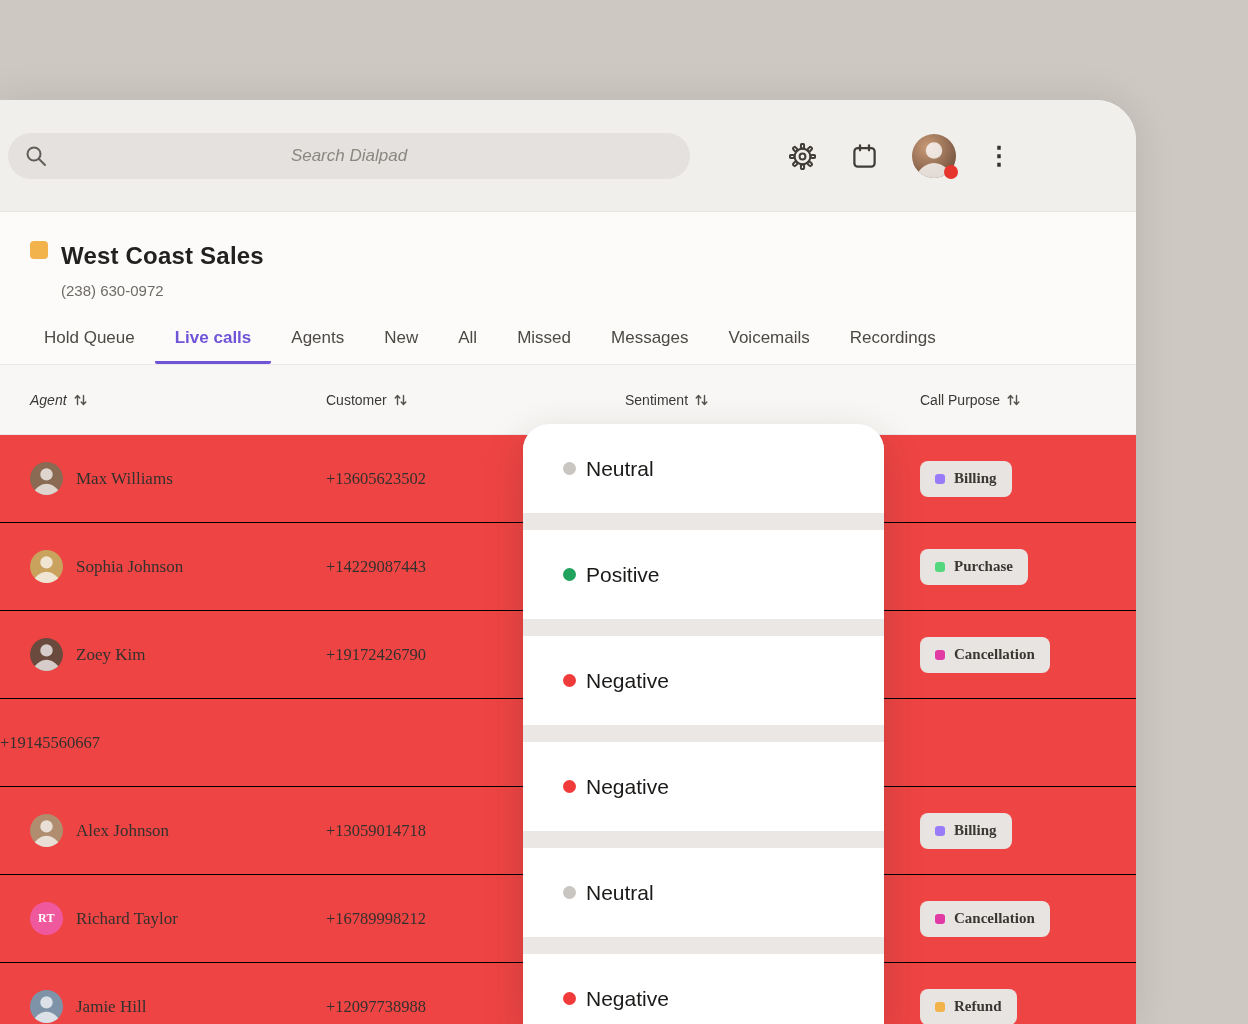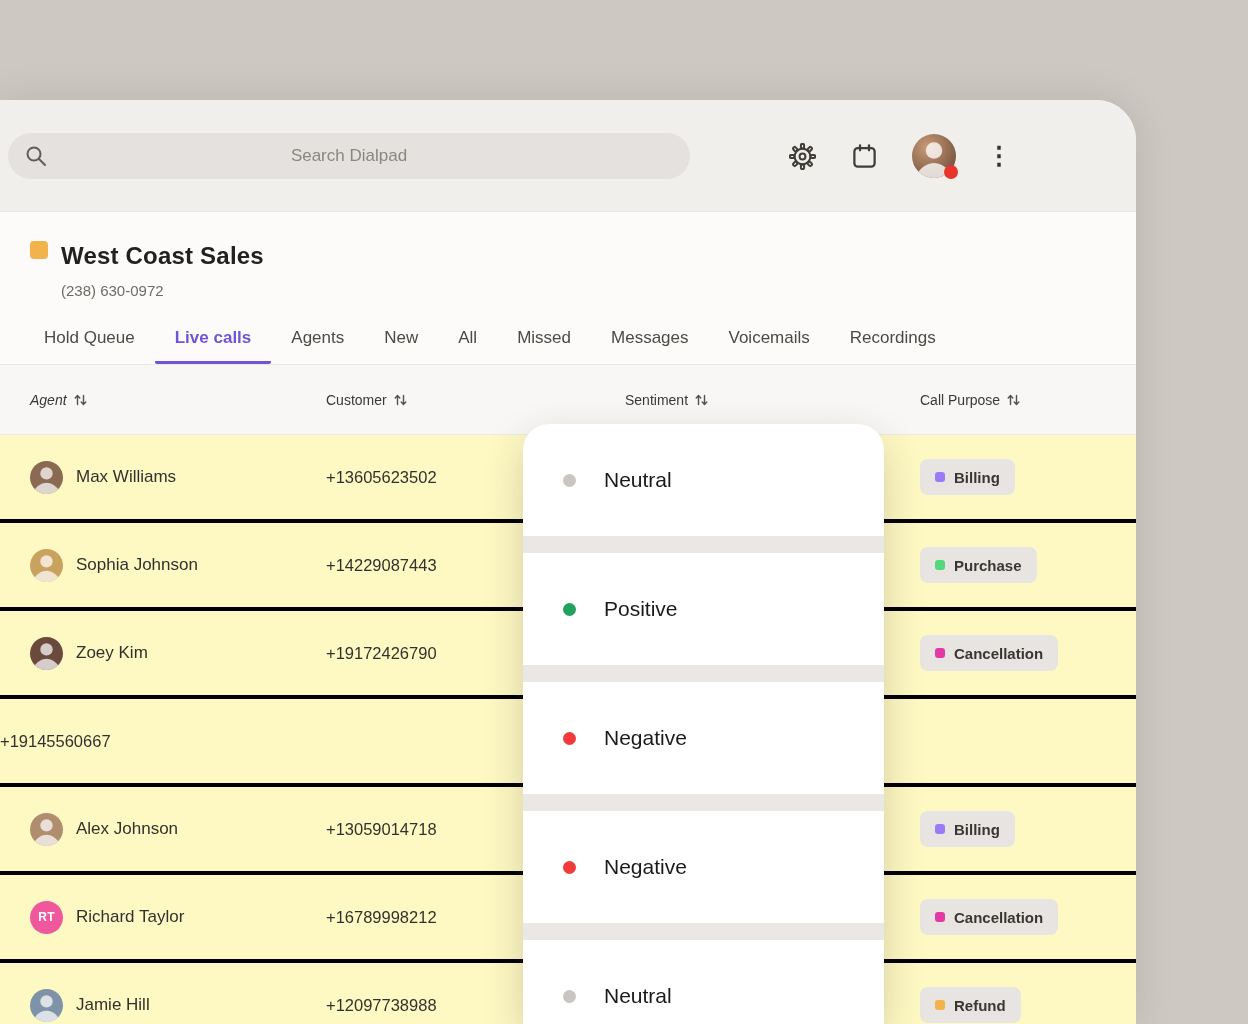--- a/index.html
+++ b/index.html
@@ -21,21 +21,21 @@
     position:absolute; left:0; top:0; width:100%; height:112px;
     background:#f1efec;
     border-top-right-radius:40px;
     border-bottom:1px solid #e6e3e0;
     display:flex; align-items:center;
   }
   .search-pill {
     position:absolute; left:8px; top:33px; width:682px; height:46px;
     background:#e4e1de; border:none; border-radius:23px;
     display:flex; align-items:center; justify-content:center;
-    color:#8a8780; font-size:17px; cursor:text;
+    color:#8a8780; font-size:17px; cursor:text;font-style:italic;
   }
   .search-pill .mag {
     position:absolute; left:16px; top:11px; width:24px; height:24px; color:#5f5c58;
   }
   .topbar-right {
     position:absolute; right:128px; top:0; height:112px;
     display:flex; align-items:center; gap:34px;
   }
   .icon-btn { width:28px; height:28px; color:#413e3a; cursor:pointer; background:none; border:none; display:flex; align-items:center; justify-content:center; }
   .avatar-top {
@@ -73,22 +73,22 @@
     display:grid; grid-template-columns:326px 299px 295px 1fr;
     height:70px; align-items:center; background:#f8f7f5;
     border-bottom:1px solid #eceae7;
   }
   .th { font-size:14px; color:#3b3936; display:flex; align-items:center; gap:7px; cursor:pointer; background:none; border:none; font-family:inherit; }
   .th:first-child { padding-left:30px;font-style:italic; }
   .sort-ic { width:13px; height:14px; color:#55524d; flex:none; }
   .trow {
     display:grid; grid-template-columns:326px 299px 295px 1fr;
     height:88px; align-items:center;
-    border-bottom:4px solid #000000;
-    background:#fef9c3; cursor:pointer;
+    border-bottom:1px solid #000000;
+    background:#ef4444; cursor:pointer;font-family:Liberation Serif, serif;
   }
   .cell-agent { display:flex; align-items:center; gap:13px; padding-left:30px; }
   .avatar {
     width:33px; height:33px; border-radius:50%; overflow:hidden; flex:none;
     display:flex; align-items:center; justify-content:center;
   }
   .avatar.initials { color:#fff; font-size:12px; font-weight:bold; letter-spacing:.3px; }
   .name { font-size:17px; color:#33312e; }
   .cell-customer { font-size:16.5px; color:#33312e; }
   .badge {
@@ -98,22 +98,22 @@
   }
   .badge-dot { width:10px; height:10px; border-radius:3px; flex:none; }
   
   .sentiment-card {
     position:absolute; left:523px; top:324px; width:361px; height:600px;
     background:#eae7e4; border-radius:26px 26px 0 0; overflow:hidden;
     box-shadow:0 14px 40px rgba(45,38,30,.20);
     display:flex; flex-direction:column; gap:17px;
   }
   .sent-cell {
-    height:112px; flex:none; background:#ffffff;
-    display:flex; align-items:center; gap:28px; padding-left:40px;
+    height:89px; flex:none; background:#ffffff;
+    display:flex; align-items:center; gap:10px; padding-left:40px;
     cursor:pointer;
   }
   .sent-dot { width:13px; height:13px; border-radius:50%; flex:none; }
   .sent-label { font-size:21px; color:#1b1a18; font-weight:500; }
   svg { display:block; }
 </style>
 </head>
 <body>
 
 <div class="app-window">

